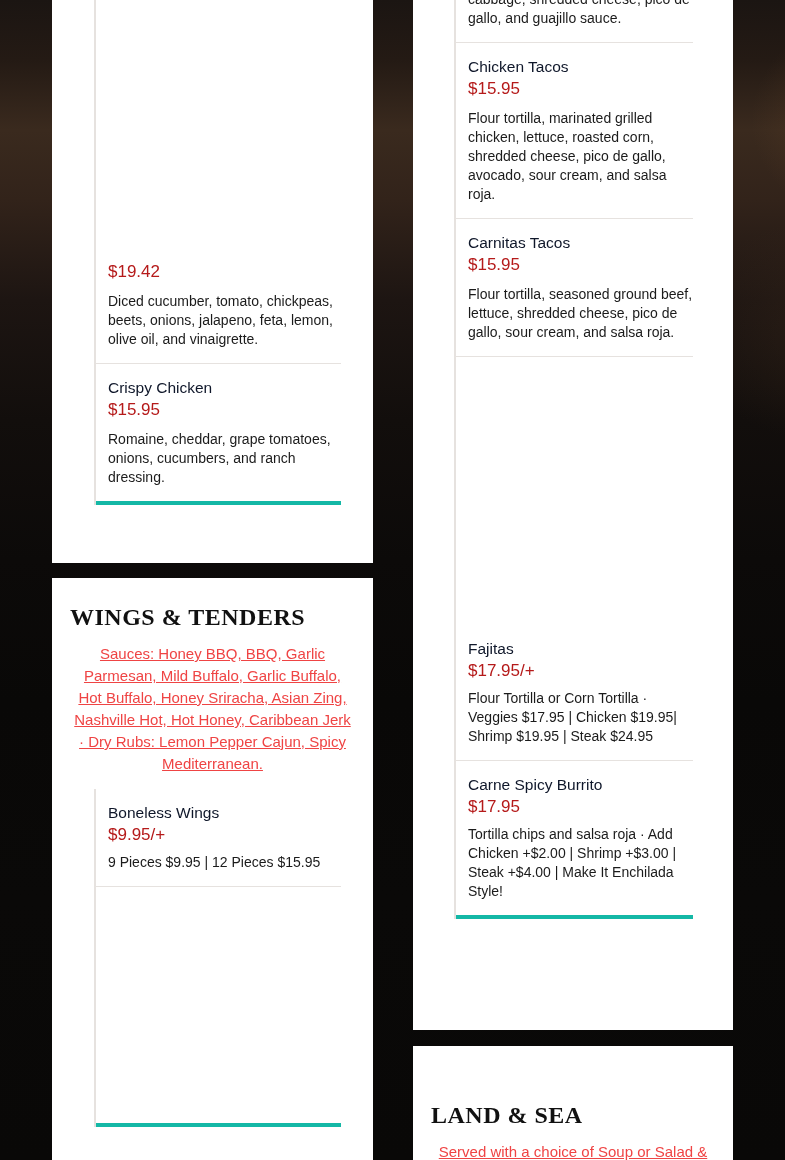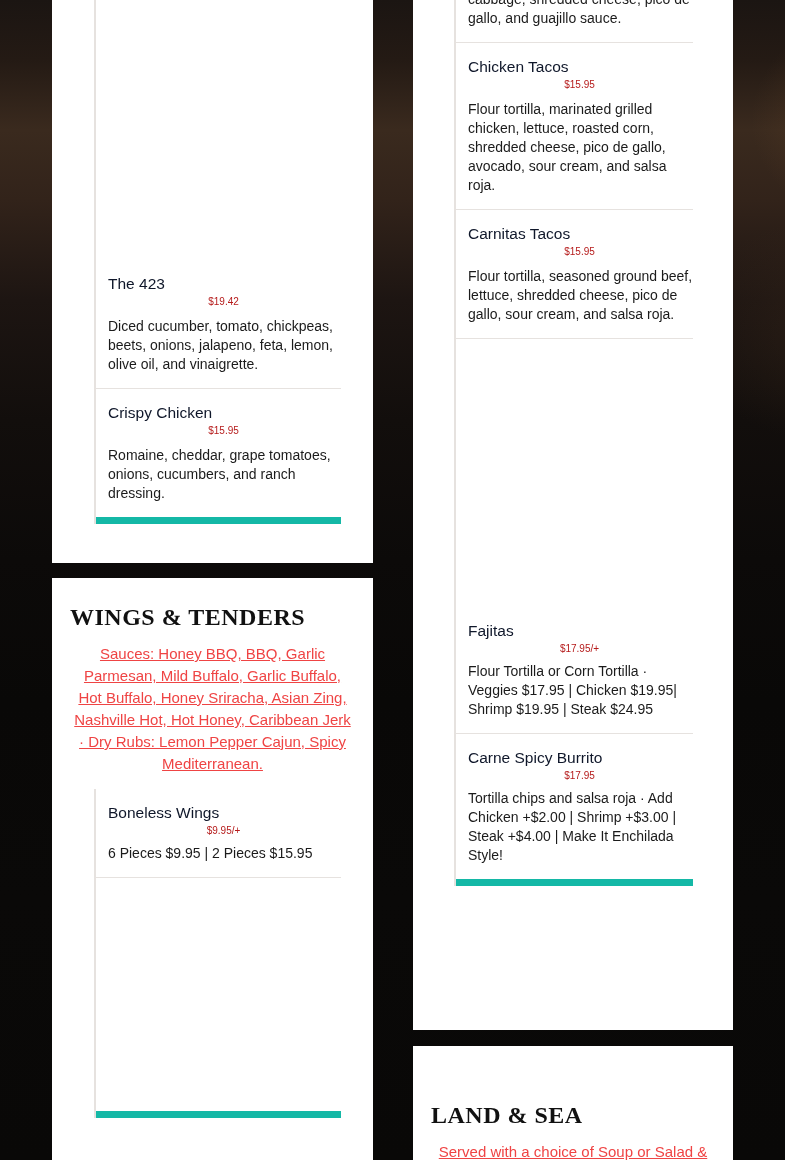--- a/index.html
+++ b/index.html
@@ -71,31 +71,31 @@
     padding-left: 0;
   }
   .items.rt {
     margin: 0 40px 0 41px;
   }
   .item {
     position: relative;
     padding: 0 0 0 12px;
     border-bottom: 1px solid #e6e2df;
   }
-  .item:last-child { border-bottom: 7px solid #14b8a6; }
+  .item:last-child { border-bottom: 4px solid #14b8a6; }
   .item-name {
     color: #0f172a;
     font-size: 15.5px;
     line-height: 20px;
     padding-top: 14px;
   }
   .item-price {
     color: #b51a1a;
-    font-size: 10px;
-    text-align: center;
+    font-size: 17px;
+    text-align: left;
     padding-top: 2px;
     padding-right: 2px;
   }
   .item-desc {
     color: #1b1b1b;
     font-size: 14px;
     line-height: 19px;
     padding-top: 10px;
     padding-bottom: 14px;
   }
@@ -110,42 +110,41 @@
 <body>
 
 <div class="page">
 
   <div class="card" id="card-salads">
     <div class="items">
 
       <div class="item gap-block" style="height:480px;"></div>
 
       <div class="item">
-        <div class="item-name">The 423</div>
         <div class="item-price">$19.42</div>
         <div class="item-desc">Diced cucumber, tomato, chickpeas, beets, onions, jalapeno, feta, lemon, olive oil, and vinaigrette.</div>
       </div>
 
       <div class="item">
         <div class="item-name">Crispy Chicken</div>
         <div class="item-price">$15.95</div>
         <div class="item-desc">Romaine, cheddar, grape tomatoes, onions, cucumbers, and ranch dressing.</div>
       </div>
 
     </div>
   </div>
 
   <div class="card" id="card-wings">
     <div class="card-title">WINGS &amp; TENDERS</div>
     <div class="card-sub">Sauces: Honey BBQ, BBQ, Garlic Parmesan, Mild Buffalo, Garlic Buffalo, Hot Buffalo, Honey Sriracha, Asian Zing, Nashville Hot, Hot Honey, Caribbean Jerk · Dry Rubs: Lemon Pepper Cajun, Spicy Mediterranean.</div>
     <div class="items">
       <div class="item">
         <div class="item-name">Boneless Wings</div>
         <div class="item-price">$9.95/+</div>
-        <div class="item-desc tight">6 Pieces $9.95 | 2 Pieces $15.95</div>
+        <div class="item-desc tight">9 Pieces $9.95 | 12 Pieces $15.95</div>
       </div>
       <div class="item gap-block" style="height:240px;"></div>
     </div>
   </div>
 
   <div class="card" id="card-tacos">
     <div class="items rt">
 
       <div class="item">
         <div class="item-desc" style="padding-top:170px;">cabbage, shredded cheese, pico de gallo, and guajillo sauce.</div>

